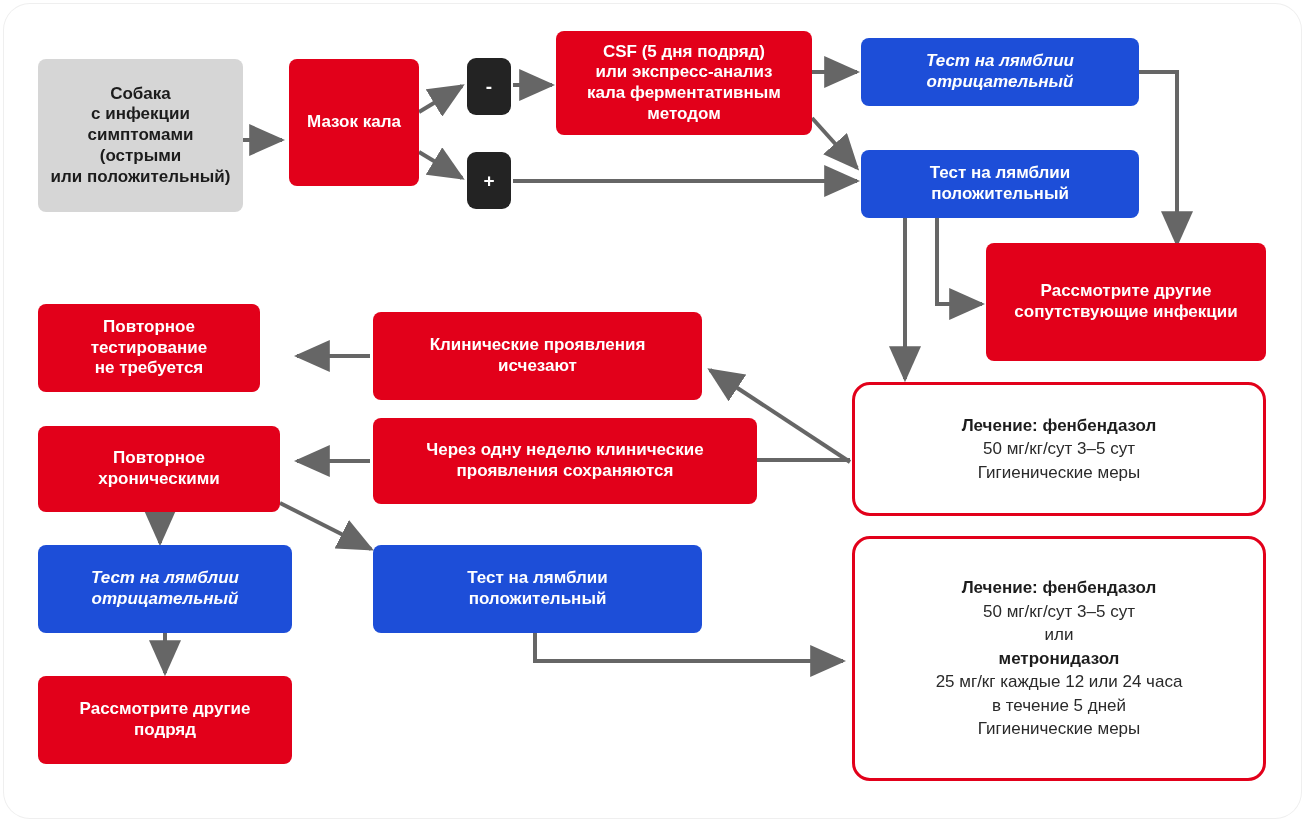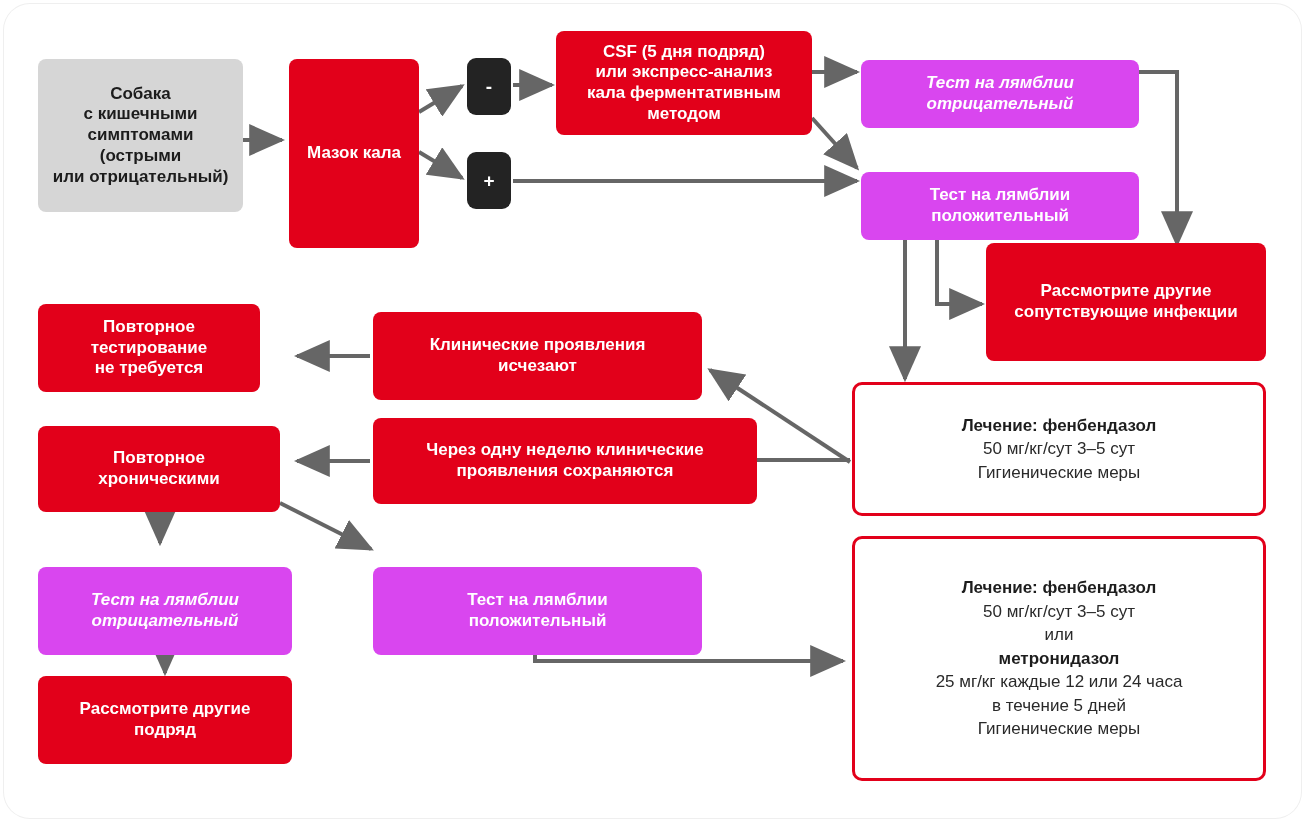--- a/index.html
+++ b/index.html
@@ -51,39 +51,38 @@
     font-size: 17px;
     justify-content: flex-end;
   }
   .n-red {
     background: #e2001a;
     color: #ffffff;
     font-weight: bold;
     font-size: 17px;
   }
   .n-darkred {
-    background: #d946ef;
+    background: #1d4ed8;
     color: #ffffff;
     font-weight: bold;
     font-size: 17px;
-    margin-top: 22px;
   }
   .n-darkred.italic .txt { font-style: italic; }
   .n-black {
     background: #232323;
     color: #ffffff;
     font-weight: bold;
     font-size: 19px;
     border-radius: 9px;
   }
   .n-outline {
     background: #ffffff;
     color: #2a2a2a;
     border: 3px solid #e2001a;
-    border-radius: 10px;
+    border-radius: 18px;
     font-size: 17px;
     font-weight: normal;
   }
   .n-outline .strong { font-weight: bold; color: #1d1d1d; }
   .n-outline .txt { line-height: 1.38; }
 </style>
 </head>
 <body>
 
 <div id="canvas">
@@ -131,28 +130,28 @@
 
       <path d="M165,632 L165,673"></path>
 
       <path d="M535,632 L535,661 L843,661"></path>
     </g>
   </svg>
 
   <div class="node n-grey" style="left:38px; top:59px; width:205px; height:153px;">
     <div class="txt">
       <span>Собака</span><br>
-      <span>с кишечными</span><br>
+      <span>с инфекции</span><br>
       <span>симптомами</span><br>
       <span>(острыми</span><br>
-      <span>или отрицательный)</span>
-    </div>
-  </div>
-
-  <div class="node n-red" style="left:289px; top:59px; width:130px; height:189px;">
+      <span>или положительный)</span>
+    </div>
+  </div>
+
+  <div class="node n-red" style="left:289px; top:59px; width:130px; height:127px;">
     <div class="txt">Мазок кала</div>
   </div>
 
   <div class="node n-black" style="left:467px; top:58px; width:44px; height:57px;">
     <div class="txt">-</div>
   </div>
 
   <div class="node n-black" style="left:467px; top:152px; width:44px; height:57px;">
     <div class="txt">+</div>
   </div>

